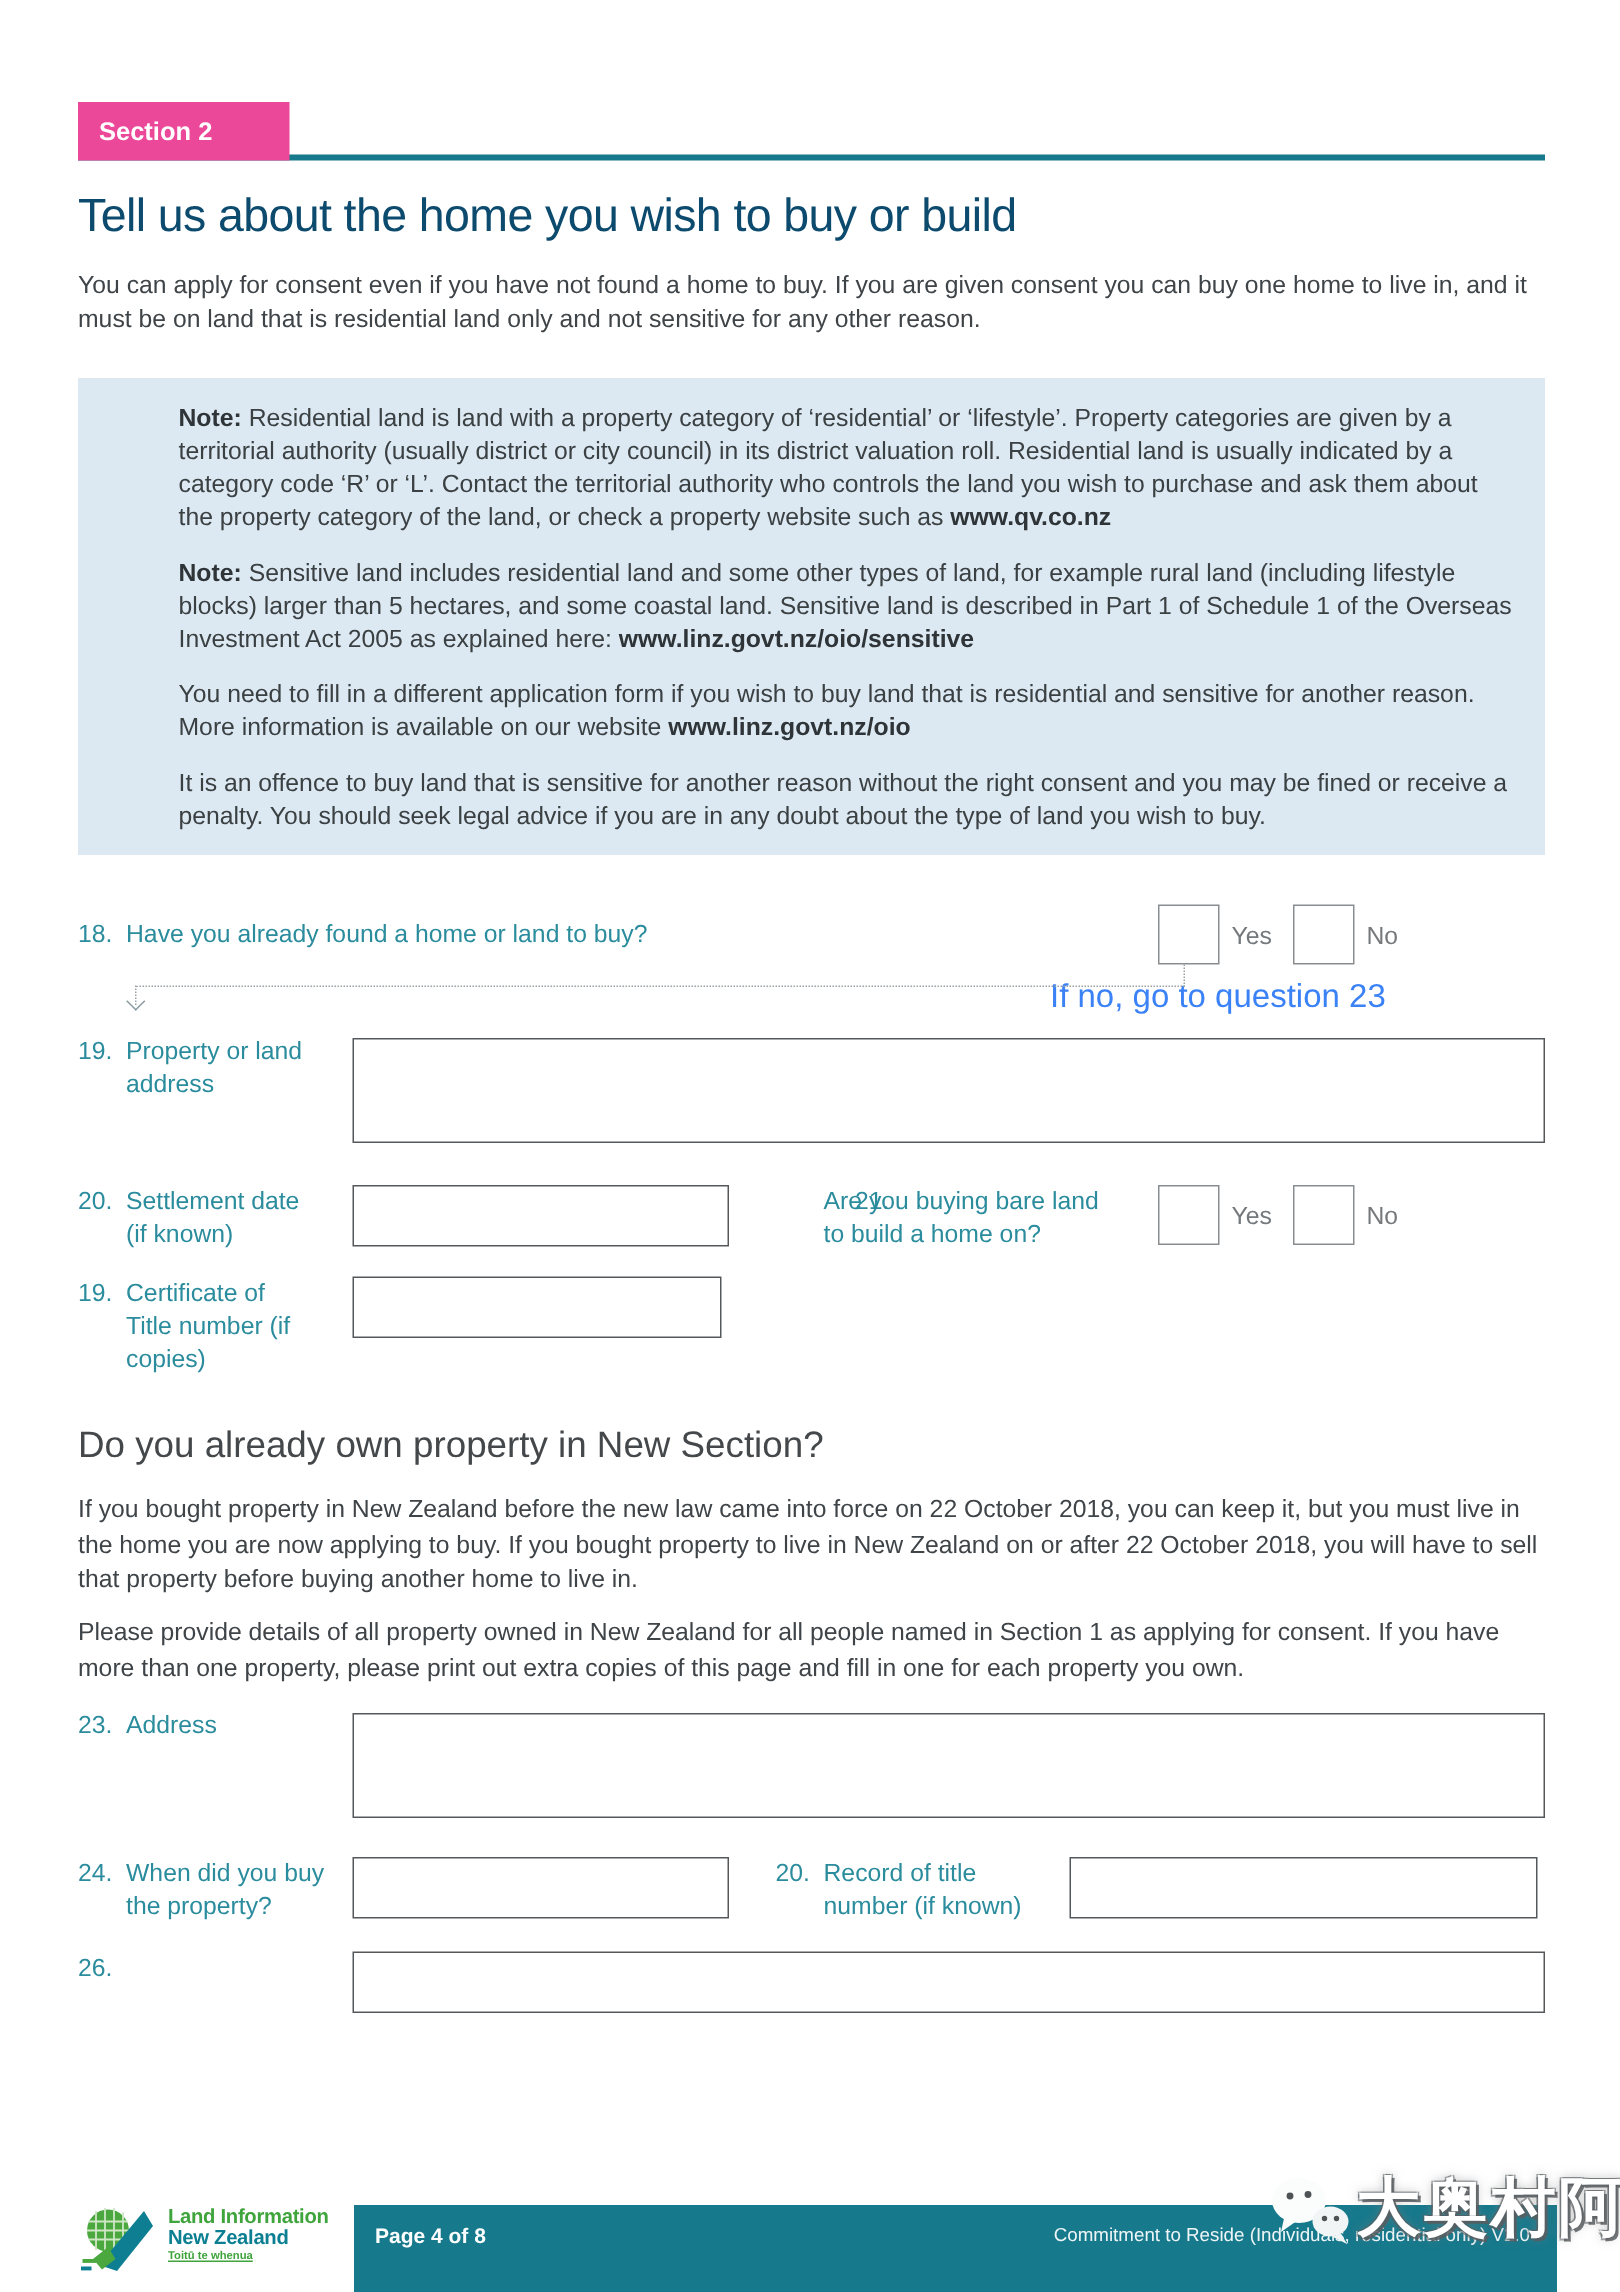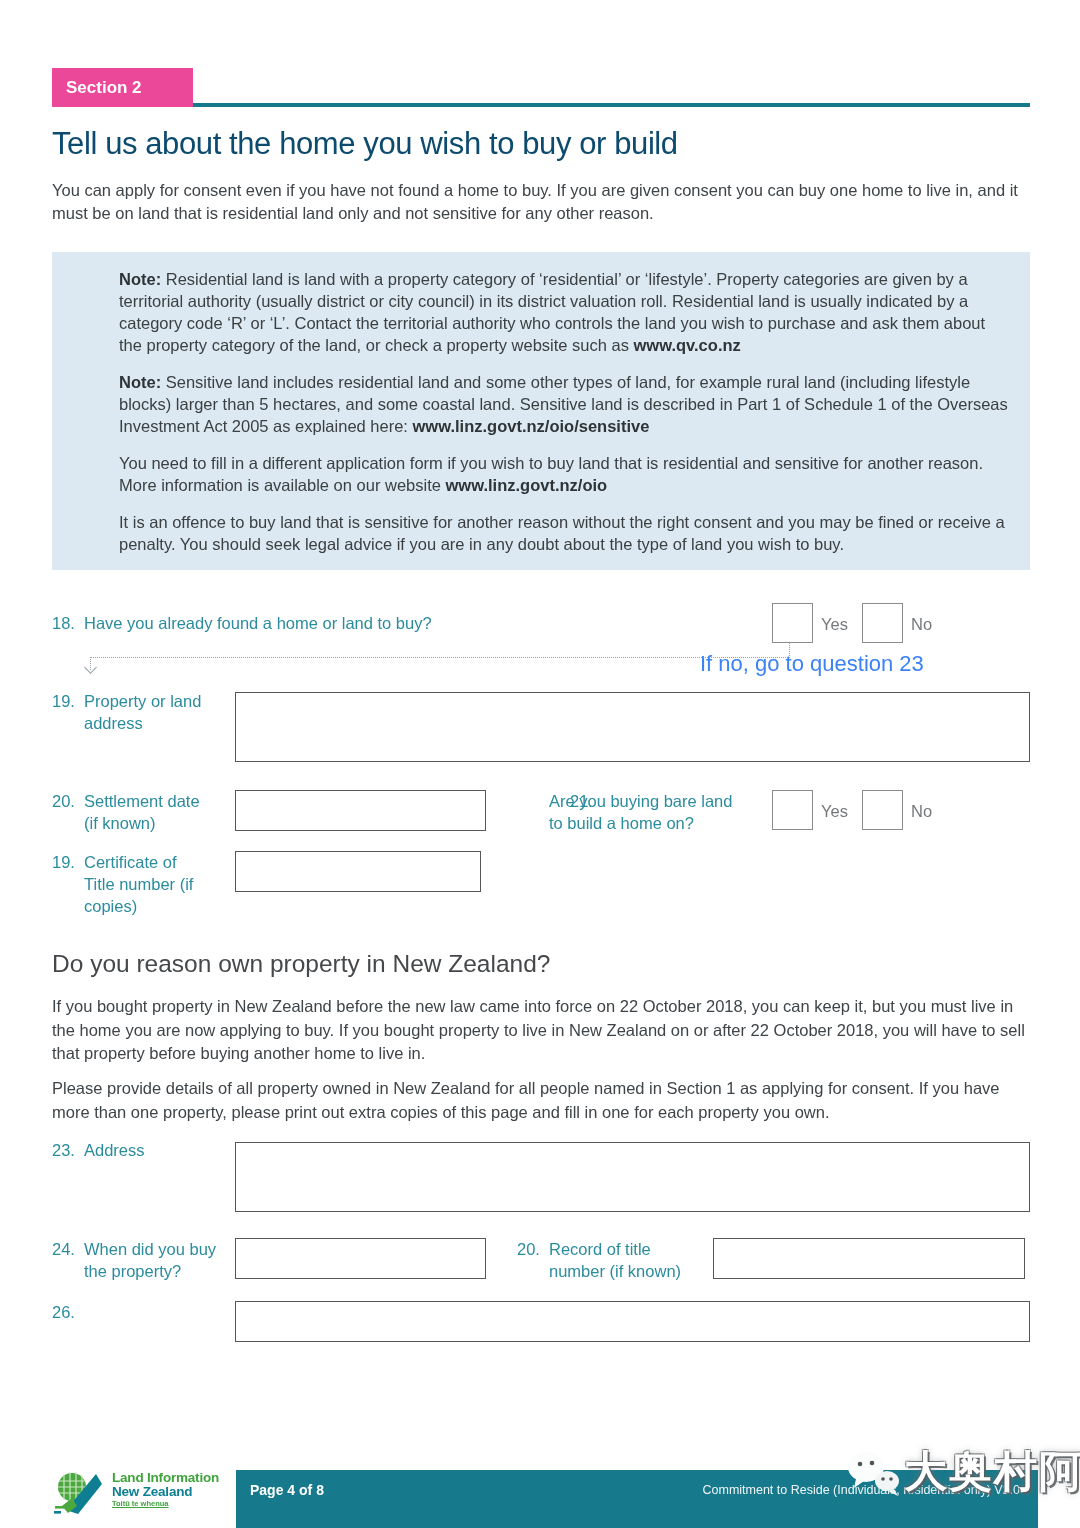--- a/index.html
+++ b/index.html
@@ -98,21 +98,21 @@
   <div class="q-label" style="left:549px; top:790px; width:195px;">Are you buying bare land to build a home on?</div>
   <div class="checkbox" style="left:772px; top:790px;"></div>
   <div class="cb-label" style="left:821px; top:802px;">Yes</div>
   <div class="checkbox" style="left:862px; top:790px;"></div>
   <div class="cb-label" style="left:911px; top:802px;">No</div>
 
   <div class="q-num" style="left:52px; top:851px;">19.</div>
   <div class="q-label" style="left:84px; top:851px; width:115px;">Certificate of Title number (if copies)</div>
   <div class="field" style="left:235px; top:851px; width:246px; height:41px;"></div>
 
-  <h2 class="abs own-heading">Do you reason own property in New Zealand?</h2>
+  <h2 class="abs own-heading">Do you already own property in New Section?</h2>
   <p class="abs own-para" style="left:52px; top:995px;">If you bought property in New Zealand before the new law came into force on 22 October 2018, you can keep it, but you must live in the home you are now applying to buy. If you bought property to live in New Zealand on or after 22 October 2018, you will have to sell that property before buying another home to live in.</p>
   <p class="abs own-para" style="left:52px; top:1077px;">Please provide details of all property owned in New Zealand for all people named in Section 1 as applying for consent. If you have more than one property, please print out extra copies of this page and fill in one for each property you own.</p>
 
   <div class="q-num" style="left:52px; top:1139px;">23.</div>
   <div class="q-label" style="left:84px; top:1139px; width:130px;">Address</div>
   <div class="field" style="left:235px; top:1142px; width:795px; height:70px;"></div>
 
   <div class="q-num" style="left:52px; top:1238px;">24.</div>
   <div class="q-label" style="left:84px; top:1238px; width:142px;">When did you buy the property?</div>
   <div class="field" style="left:235px; top:1238px; width:251px; height:41px;"></div>

